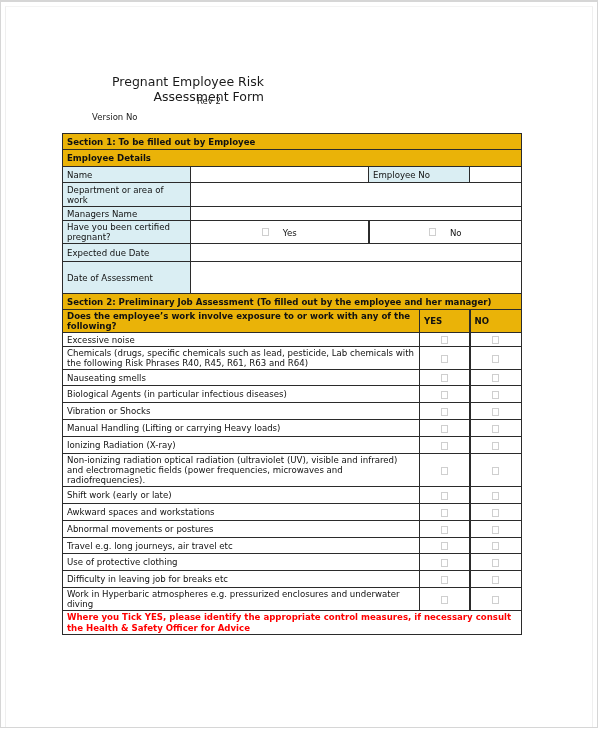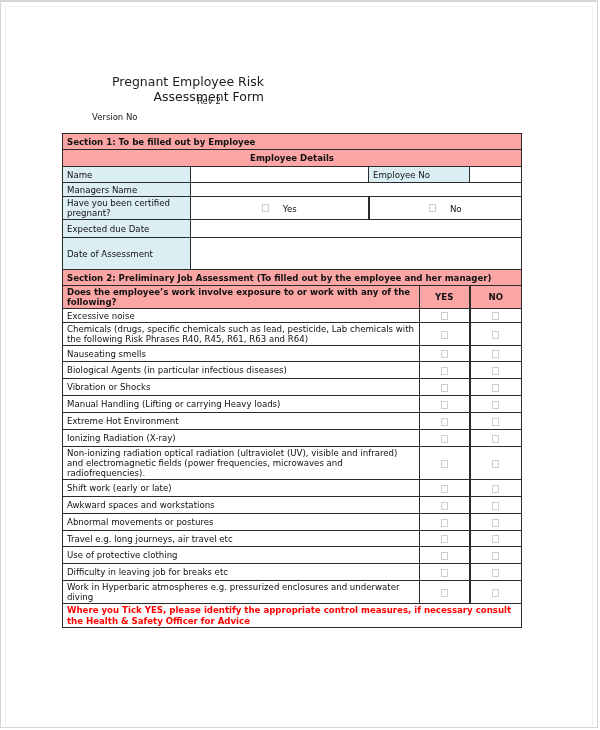--- a/index.html
+++ b/index.html
@@ -24,22 +24,22 @@
   .version-value { position: absolute; left: 197px; top: 96px; font-size: 8.5px; color: #222; }
 
   table.form {
     position: absolute; left: 62px; top: 133px; width: 459px;
     border-collapse: collapse; table-layout: fixed;
     font-size: 8.6px; line-height: 10px;
   }
   table.form td {
     border: 1px solid #2b2b2b; padding: 1px 4px; vertical-align: middle; overflow: hidden;
   }
-  .hdr { background: #fca5a5; font-weight: bold; }
-  .hdr-center { text-align: center; }
+  .hdr { background: #eab308; font-weight: bold; }
+  .hdr-center { }
   .lbl { background: #daeef3; }
   .cb {
     display: inline-block; width: 5px; height: 6px; border: 1px solid #cfcfcf; vertical-align: middle;
     background: #fff;
   }
   .opt { text-align: center; }
   .opt .cb { margin-right: 14px; }
   .opt-text { vertical-align: middle; }
   .check-cell { text-align: center; }
   .footer-note {
@@ -76,20 +76,24 @@
     </tr>
     <tr style="height:17px">
       <td colspan="6" class="hdr hdr-center">Employee Details</td>
     </tr>
     <tr style="height:16px">
       <td class="lbl">Name</td>
       <td colspan="2"></td>
       <td colspan="2" class="lbl">Employee No</td>
       <td></td>
     </tr>
+    <tr style="height:24px">
+      <td class="lbl">Department or area of work</td>
+      <td colspan="5"></td>
+    </tr>
     <tr style="height:14px">
       <td class="lbl">Managers Name</td>
       <td colspan="5"></td>
     </tr>
     <tr style="height:23px">
       <td class="lbl">Have you been certified pregnant?</td>
       <td colspan="2" class="opt">
         <span class="cb"></span><span class="opt-text">Yes</span>
       </td>
       <td colspan="3" class="opt thick-left">
@@ -138,25 +142,20 @@
       <td colspan="4">Vibration or Shocks</td>
       <td class="check-cell"><span class="cb"></span></td>
       <td class="check-cell thick-left"><span class="cb"></span></td>
     </tr>
     <tr style="height:17px">
       <td colspan="4">Manual Handling (Lifting or carrying Heavy loads)</td>
       <td class="check-cell"><span class="cb"></span></td>
       <td class="check-cell thick-left"><span class="cb"></span></td>
     </tr>
     <tr style="height:17px">
-      <td colspan="4">Extreme Hot Environment</td>
-      <td class="check-cell"><span class="cb"></span></td>
-      <td class="check-cell thick-left"><span class="cb"></span></td>
-    </tr>
-    <tr style="height:17px">
       <td colspan="4">Ionizing Radiation (X-ray)</td>
       <td class="check-cell"><span class="cb"></span></td>
       <td class="check-cell thick-left"><span class="cb"></span></td>
     </tr>
     <tr style="height:21px">
       <td colspan="4">Non-ionizing radiation optical radiation (ultraviolet (UV), visible and infrared) and electromagnetic fields (power frequencies, microwaves and radiofrequencies).</td>
       <td class="check-cell"><span class="cb"></span></td>
       <td class="check-cell thick-left"><span class="cb"></span></td>
     </tr>
     <tr style="height:17px">

